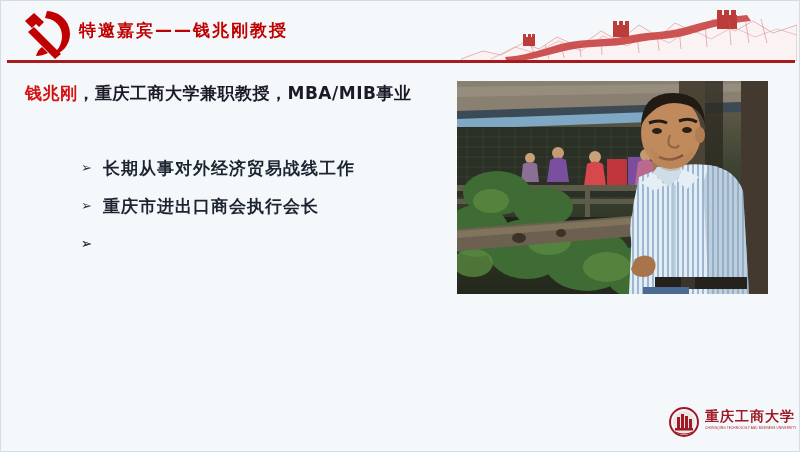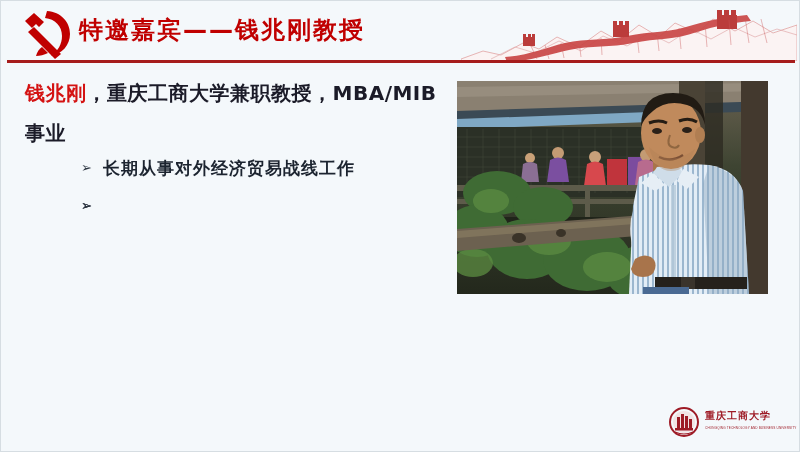--- a/index.html
+++ b/index.html
@@ -41,21 +41,21 @@
     top: 2px;
     width: 336px;
     height: 58px;
     opacity: 0.95;
   }
   .header-title {
     position: absolute;
     left: 78px;
     top: 12px;
     font-family: "DejaVu Sans", "Liberation Sans", sans-serif;
-    font-size: 24px;
+    font-size: 17px;
     font-weight: bold;
     color: #c00000;
     letter-spacing: 2px;
     white-space: nowrap;
     line-height: 34px;
   }
   .header-rule {
     position: absolute;
     left: 6px;
     top: 59px;
@@ -64,21 +64,21 @@
     background: #a61c1c;
   }
 
   
   .intro {
     position: absolute;
     left: 24px;
     top: 72px;
     width: 420px;
     font-family: "DejaVu Sans", "Liberation Sans", sans-serif;
-    font-size: 20px;
+    font-size: 17px;
     font-weight: bold;
     color: #1b1b28;
     line-height: 40px;
     letter-spacing: 0.5px;
   }
   .intro .name {
     color: #d41212;
   }
   .intro .l2 {
     display: block;
@@ -142,21 +142,21 @@
     height: 30px;
   }
   .logo-text {
     position: absolute;
     left: 36px;
     top: 3px;
     width: 80px;
   }
   .logo-cn {
     font-family: "DejaVu Sans", "Liberation Sans", sans-serif;
-    font-size: 10px;
+    font-size: 14px;
     font-weight: bold;
     color: #9e1b26;
     letter-spacing: 1px;
     line-height: 16px;
     white-space: nowrap;
   }
   .logo-en {
     font-family: "Liberation Sans", sans-serif;
     font-size: 3.1px;
     color: #9e1b26;
@@ -242,20 +242,21 @@
 
   <div class="bullets">
 
     <div class="bullet">
       <span class="marker">➢</span>
       <span>长期从事对外经济贸易战线工作</span>
     </div>
 
     <div class="bullet">
       <span class="marker">➢</span>
+      <span>重庆市进出口商会执行会长</span>
     </div>
 
     <div class="bullet">
       <span class="marker">➢</span>
     </div>
 
     <div class="bullet">
       <span class="marker">➢</span>
     </div>
   </div>

